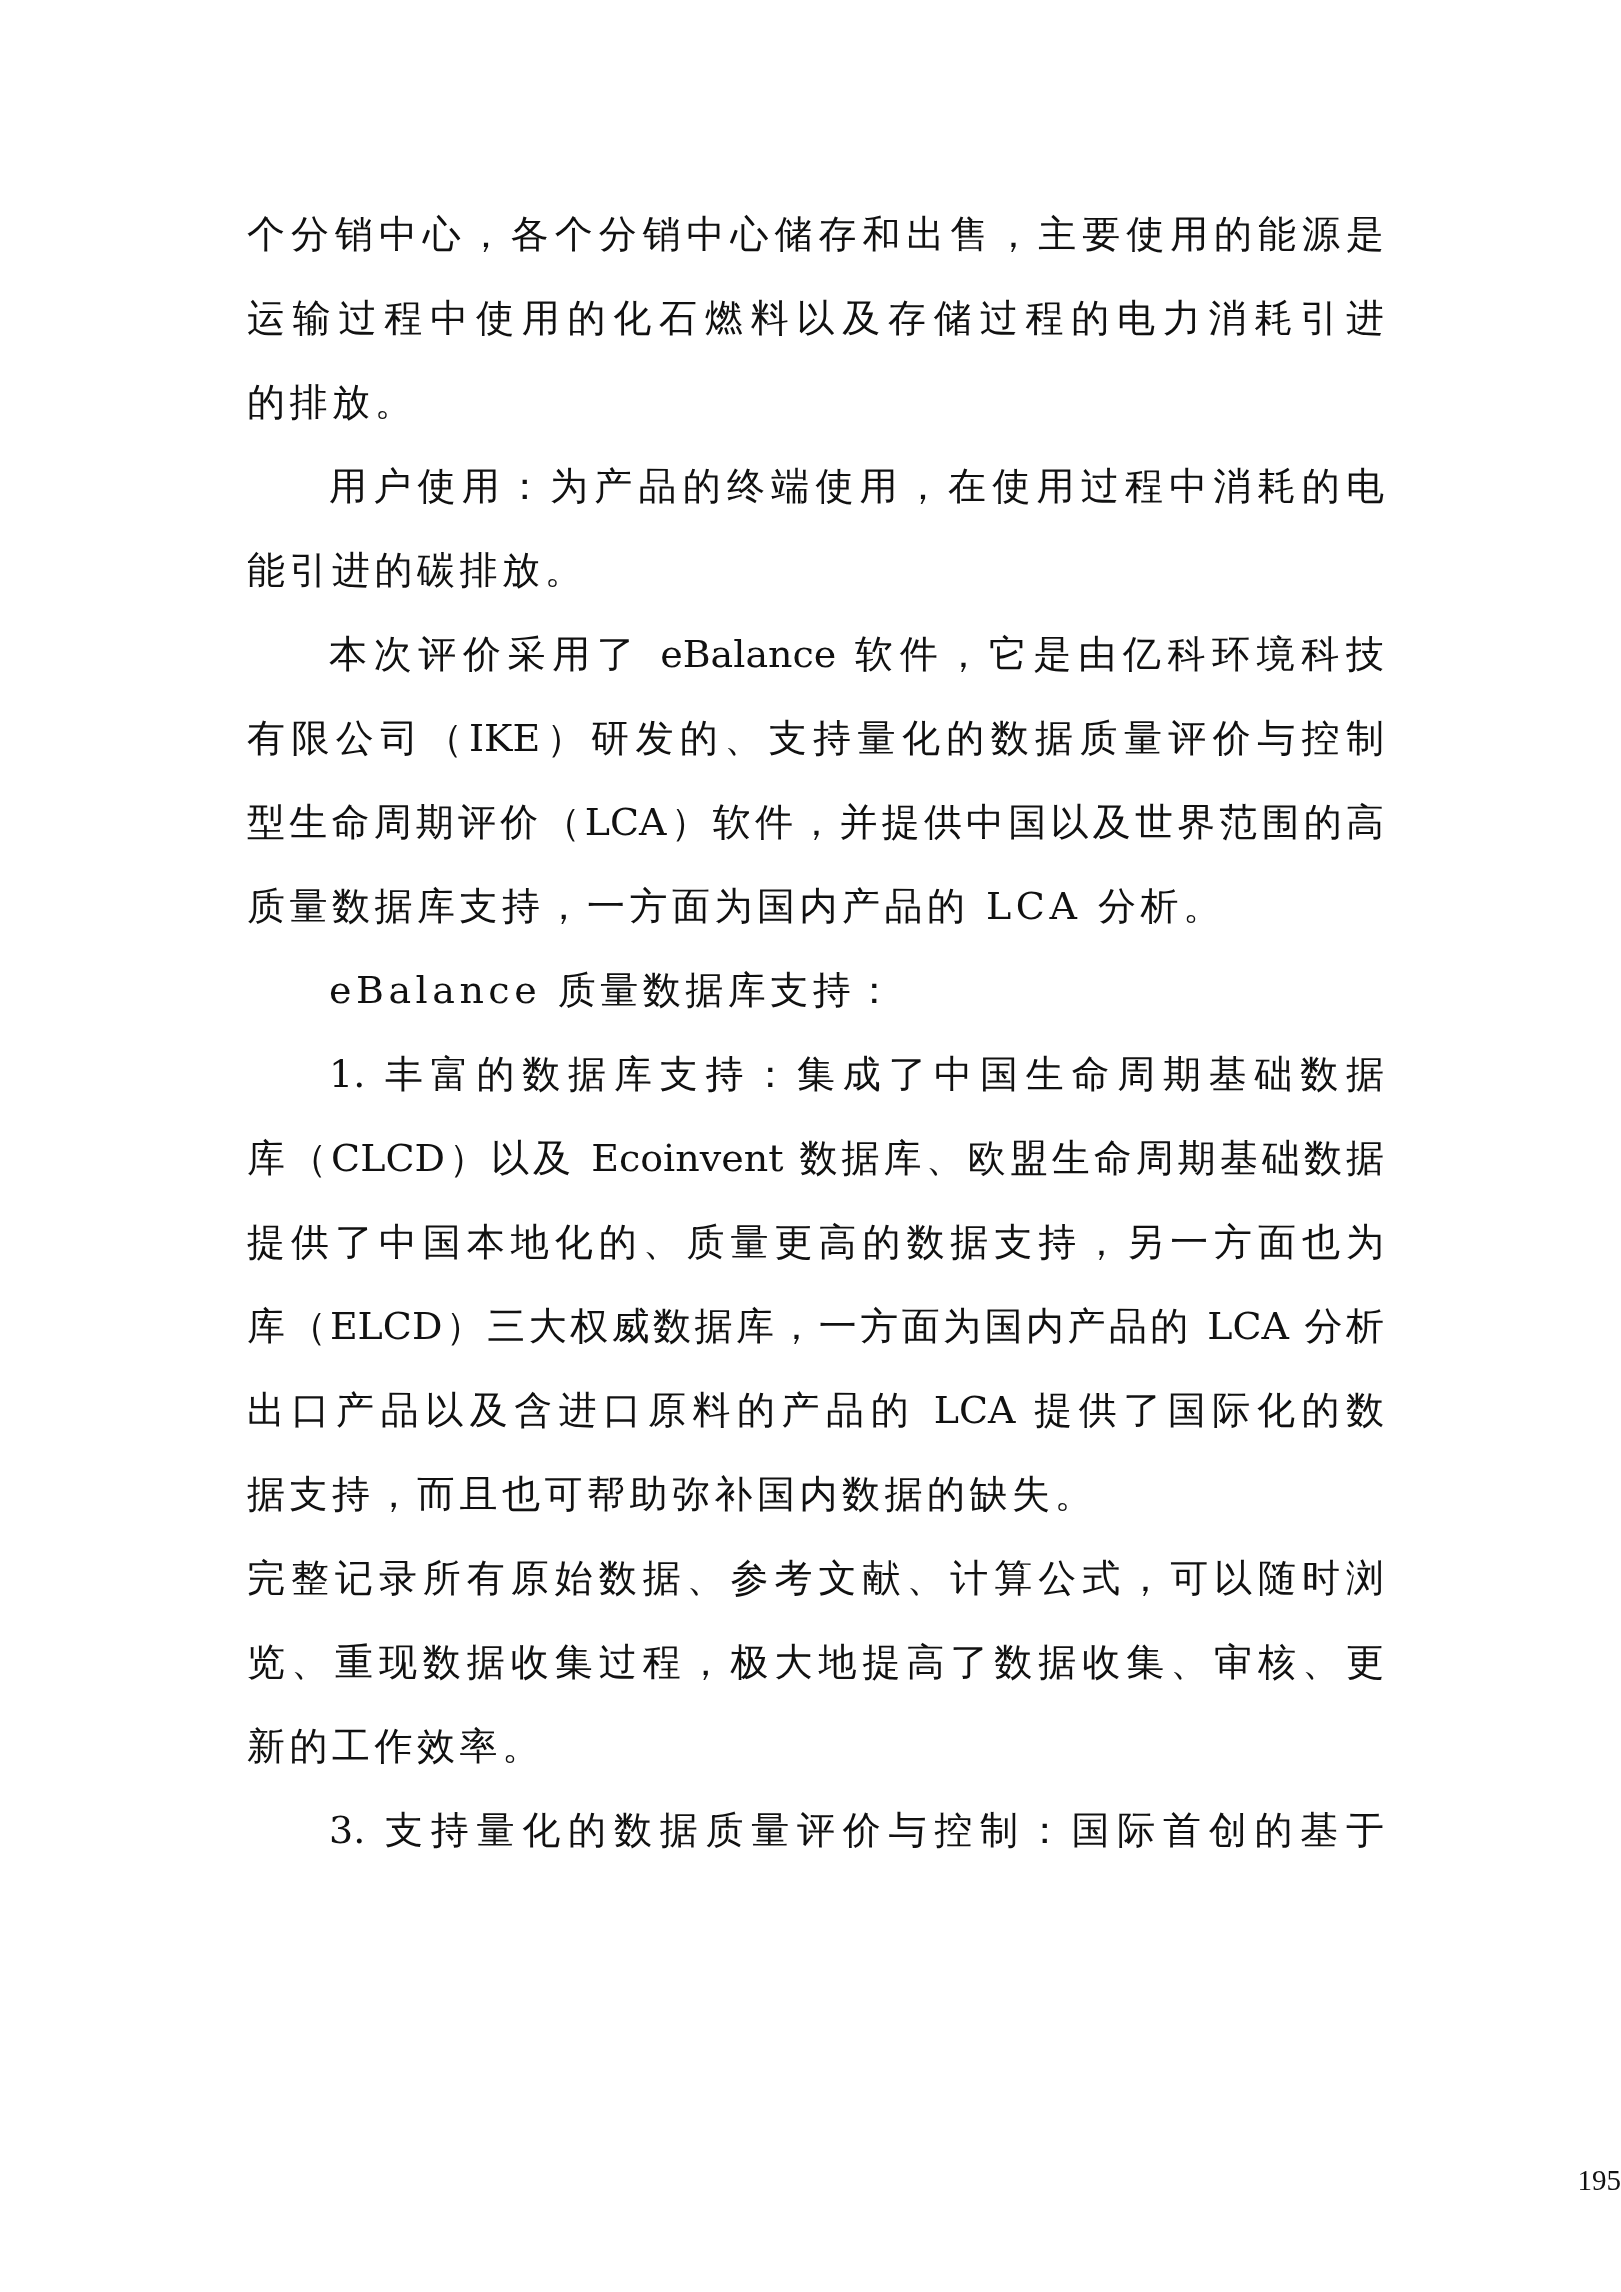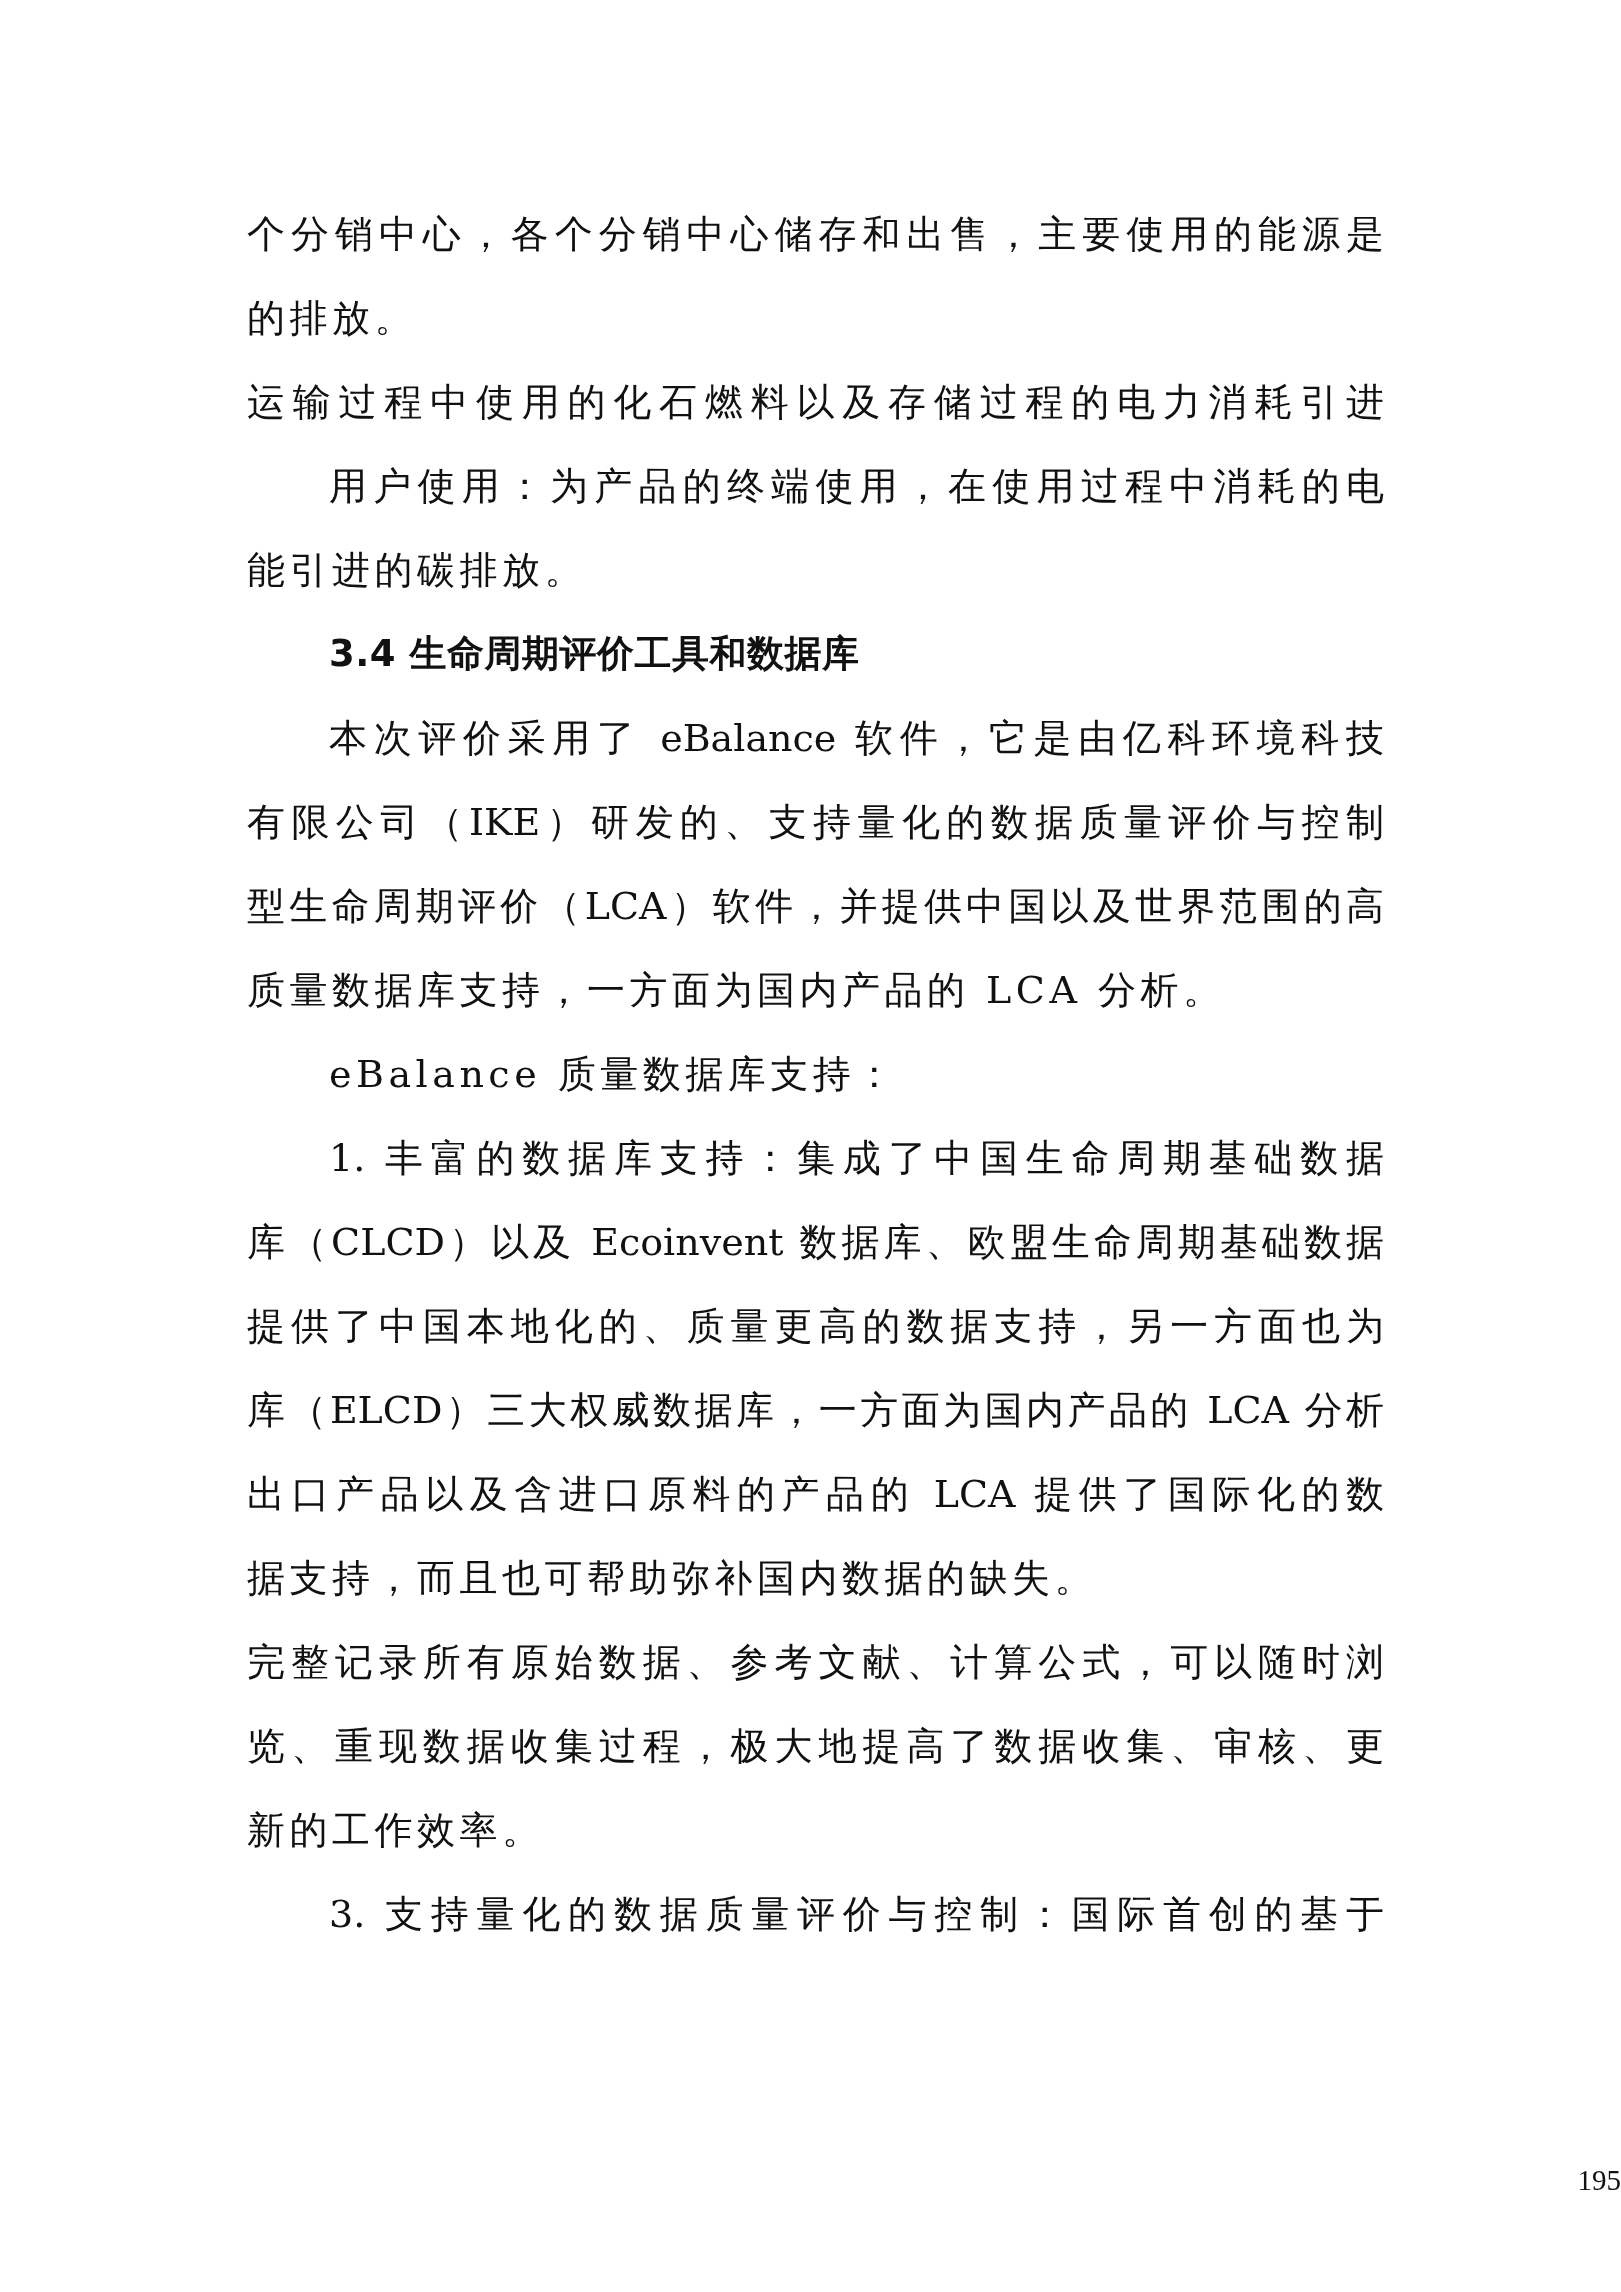--- a/index.html
+++ b/index.html
@@ -63,27 +63,26 @@
       color: #111111;
     }
   </style>
 </head>
 <body>
 
 <div class="page">
   <div class="text-block">
 
     <div class="line justify">个分销中心，各个分销中心储存和出售，主要使用的能源是</div>
+    <div class="line justify">运输过程中使用的化石燃料以及存储过程的电力消耗引进</div>
     <div class="line">的排放。</div>
-    <div class="line justify">运输过程中使用的化石燃料以及存储过程的电力消耗引进</div>
 
     <div class="line justify indent">用户使用：为产品的终端使用，在使用过程中消耗的电</div>
     <div class="line">能引进的碳排放。</div>
 
-    <div class="line heading indent">3.4 生命周期评价工具和数据库</div>
 
     <div class="line justify indent">本次评价采用了 eBalance  软件，它是由亿科环境科技</div>
     <div class="line justify">有限公司（IKE）研发的、支持量化的数据质量评价与控制</div>
     <div class="line justify">型生命周期评价（LCA）软件，并提供中国以及世界范围的高</div>
     <div class="line">质量数据库支持，一方面为国内产品的 LCA 分析。</div>
 
     <div class="line indent">eBalance 质量数据库支持：</div>
 
     <div class="line justify indent">1.  丰富的数据库支持：集成了中国生命周期基础数据</div>
     <div class="line justify">库（CLCD）以及 Ecoinvent  数据库、欧盟生命周期基础数据</div>

